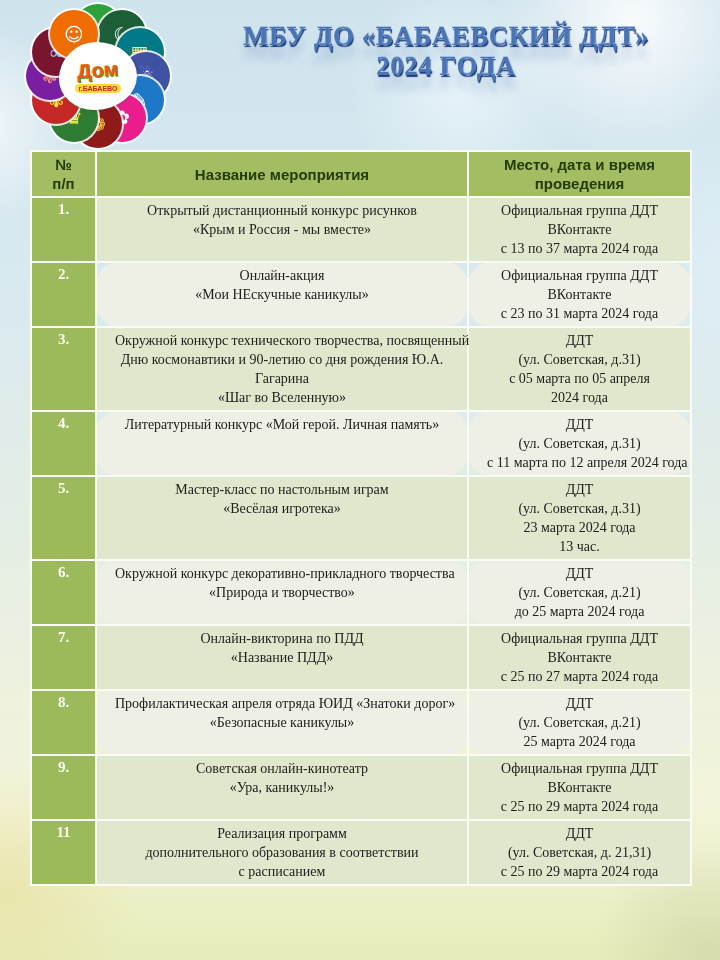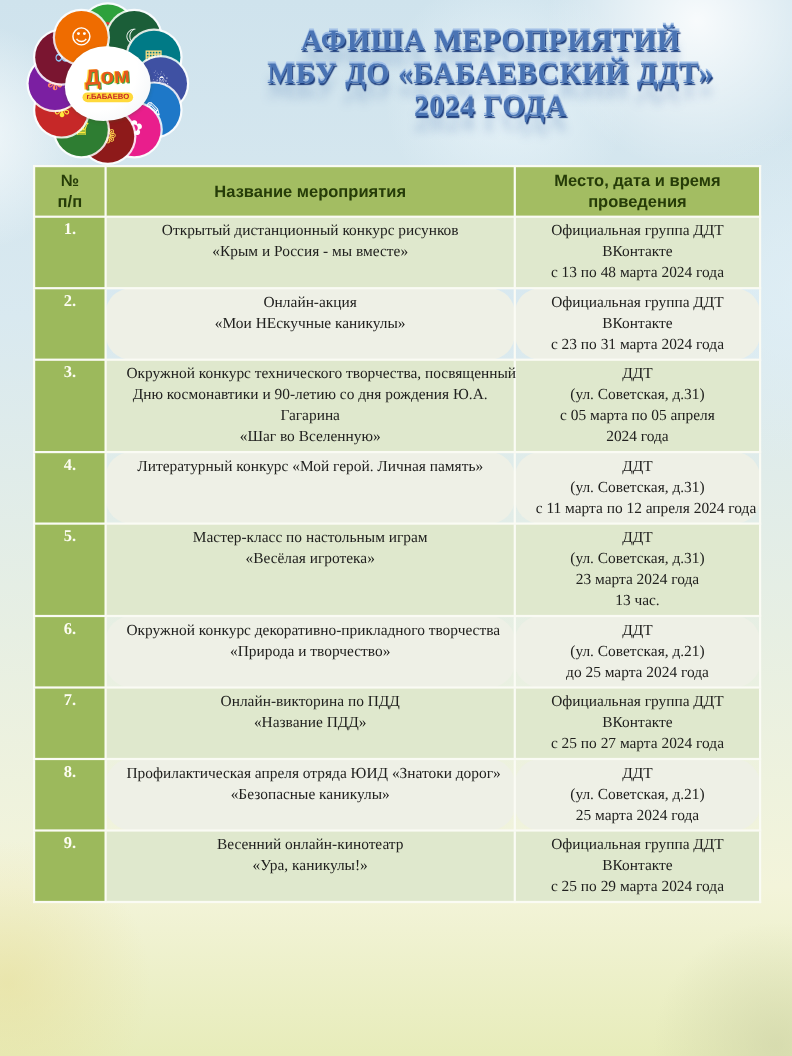--- a/index.html
+++ b/index.html
@@ -96,21 +96,20 @@
         <span class="petal" style="left: 10.4308px; top: 22px; background: rgb(122, 21, 48); color: rgb(144, 202, 249);">∞</span>
         <span class="petal" style="left: 28px; top: 4.43078px; background: rgb(239, 108, 0); color: rgb(255, 255, 255);">☺</span>
       </div>
     <div class="logo-center">
       <div class="logo-word">Дом</div>
       <div class="logo-city">г.БАБАЕВО</div>
     </div>
   </div>
 
   <div class="title" id="title">
-      <div class="title-line">АФИША МЕРОПРИЯТИЙ</div>
       <div class="title-line">МБУ ДО «БАБАЕВСКИЙ ДДТ»</div>
       <div class="title-line">2024 ГОДА</div>
     </div>
 
   <table class="events">
     <colgroup>
       <col class="c-num">
         <col class="c-name">
         <col class="c-place">
     </colgroup>
@@ -127,21 +126,21 @@
     <tbody id="rows">
         <tr class="band-green">
       <td class="num">1.</td>
       <td class="name">
             <div class="tline">Открытый дистанционный  конкурс  рисунков</div>
             <div class="tline">«Крым и Россия - мы вместе»</div>
           </td>
       <td class="place">
             <div class="tline">Официальная группа ДДТ</div>
             <div class="tline">ВКонтакте</div>
-            <div class="tline">с 13 по 48 марта 2024 года</div>
+            <div class="tline">с 13 по 37 марта 2024 года</div>
           </td>
     </tr>
         <tr class="band-light">
       <td class="num">2.</td>
       <td class="name">
             <div class="tline">Онлайн-акция</div>
             <div class="tline">«Мои НЕскучные каникулы»</div>
           </td>
       <td class="place">
             <div class="tline">Официальная группа ДДТ</div>
@@ -220,25 +219,38 @@
           </td>
       <td class="place">
             <div class="tline">ДДТ</div>
             <div class="tline">(ул. Советская, д.21)</div>
             <div class="tline">25 марта 2024 года</div>
           </td>
     </tr>
         <tr class="band-green">
       <td class="num">9.</td>
       <td class="name">
-            <div class="tline">Весенний  онлайн-кинотеатр</div>
+            <div class="tline">Советская  онлайн-кинотеатр</div>
             <div class="tline">«Ура, каникулы!»</div>
           </td>
       <td class="place">
             <div class="tline">Официальная группа ДДТ</div>
             <div class="tline">ВКонтакте</div>
+            <div class="tline">с 25 по 29 марта 2024 года</div>
+          </td>
+    </tr>
+        <tr class="band-green">
+      <td class="num">11</td>
+      <td class="name">
+            <div class="tline">Реализация программ</div>
+            <div class="tline">дополнительного  образования в соответствии</div>
+            <div class="tline">с расписанием</div>
+          </td>
+      <td class="place">
+            <div class="tline">ДДТ</div>
+            <div class="tline">(ул. Советская, д. 21,31)</div>
             <div class="tline">с 25 по 29 марта 2024 года</div>
           </td>
     </tr>
       </tbody>
   </table>
 
 </div>
 
 </body></html>

